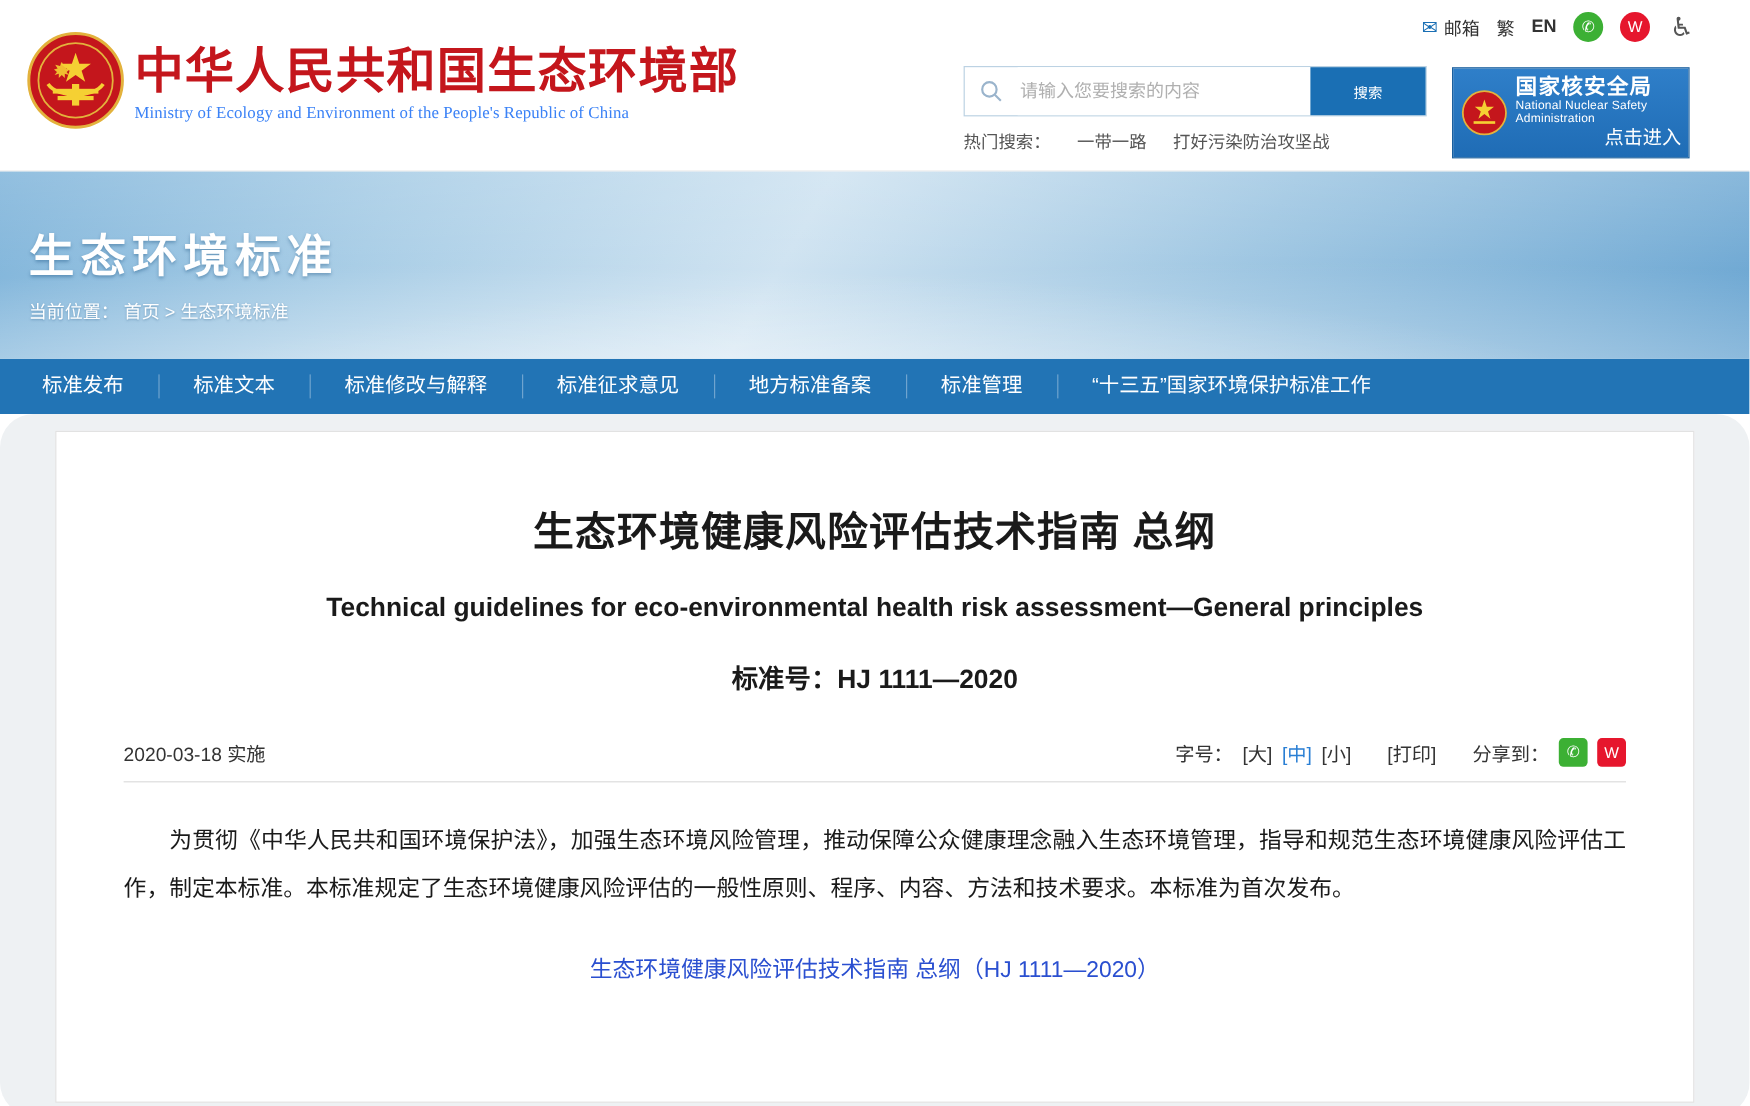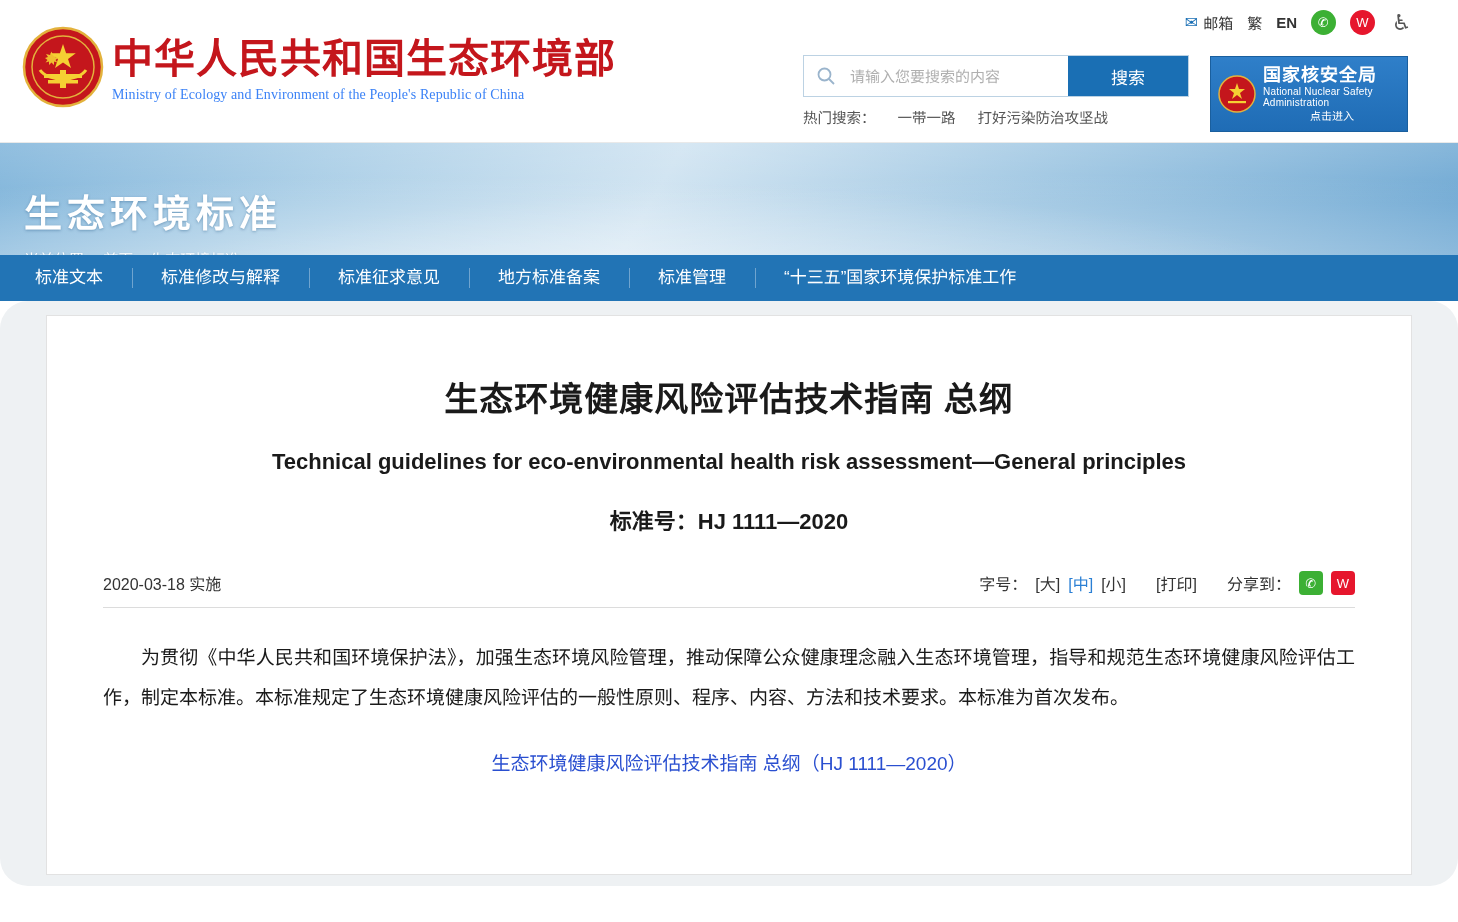--- a/index.html
+++ b/index.html
@@ -87,25 +87,25 @@
   .search-input {
     flex: 1;
     border: none; outline: none;
     font-size: 15px;
     color: #333;
     padding-left: 2px;
     font-family: "Liberation Sans", sans-serif;
   }
   .search-input::placeholder { color: #b0b0b0; }
   .search-btn {
-    width: 120px;
+    width: 96px;
     background: #1a6fb4;
     color: #fff;
     border: none;
-    font-size: 17px;
+    font-size: 12px;
     cursor: pointer;
     font-family: "Liberation Sans", sans-serif;
   }
   .hot {
     position: absolute;
     left: 803px; top: 106px;
     font-size: 14.5px;
     color: #555;
     display: flex; gap: 22px; align-items: center;
   }
@@ -121,26 +121,26 @@
     border: 1px solid #1a5f9e;
     display: flex;
     align-items: center;
     padding: 4px 6px;
     gap: 6px;
   }
   .nnsa .badge-emblem { width: 40px; height: 40px; }
   .nnsa .txt { color: #fff; line-height: 1.1; }
   .nnsa .t1 { font-size: 18px; font-weight: bold; letter-spacing: 1px; font-family: "Liberation Serif", serif;}
   .nnsa .t2 { font-size: 10px; letter-spacing: 0.2px; }
-  .nnsa .t3 { font-size: 11px; text-align: center; margin-top: 2px; }
+  .nnsa .t3 { font-size: 16px; text-align: right; margin-top: 2px; }
 
   
   .banner {
     position: relative;
-    height: 112px;
+    height: 156px;
     background:
       linear-gradient(180deg, rgba(255,255,255,0.15), rgba(255,255,255,0) 55%),
       linear-gradient(120deg, #7fb4da 0%, #a8cde6 22%, #cfe3f1 45%, #9ec6e2 70%, #6ba6d2 100%);
     overflow: hidden;
   }
   .banner:before {
     content: "";
     position: absolute;
     left: -5%; bottom: -40px;
     width: 110%; height: 140px;
@@ -344,20 +344,21 @@
   <div class="banner-title">生态环境标准</div>
   <div class="crumb">
     <span>当前位置：</span>
     <a>首页</a>
     <span>&gt;</span>
     <a>生态环境标准</a>
   </div>
 </div>
 
 <div class="nav">
+  <div class="item">标准发布</div>
   <div class="item">标准文本</div>
   <div class="item">标准修改与解释</div>
   <div class="item">标准征求意见</div>
   <div class="item">地方标准备案</div>
   <div class="item">标准管理</div>
   <div class="item">“十三五”国家环境保护标准工作</div>
 </div>
 
 <div class="page">
   <div class="card">

